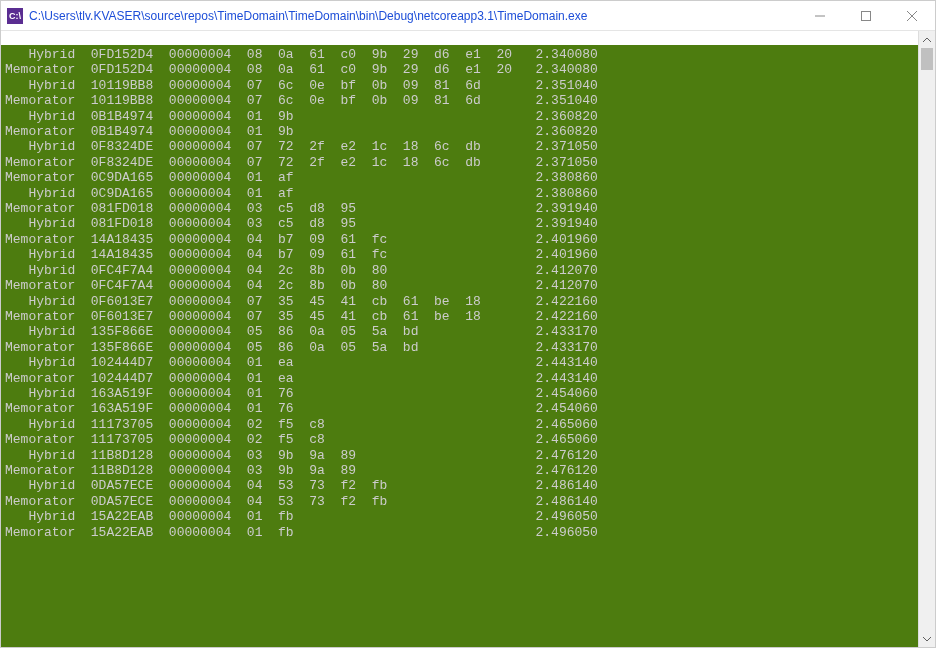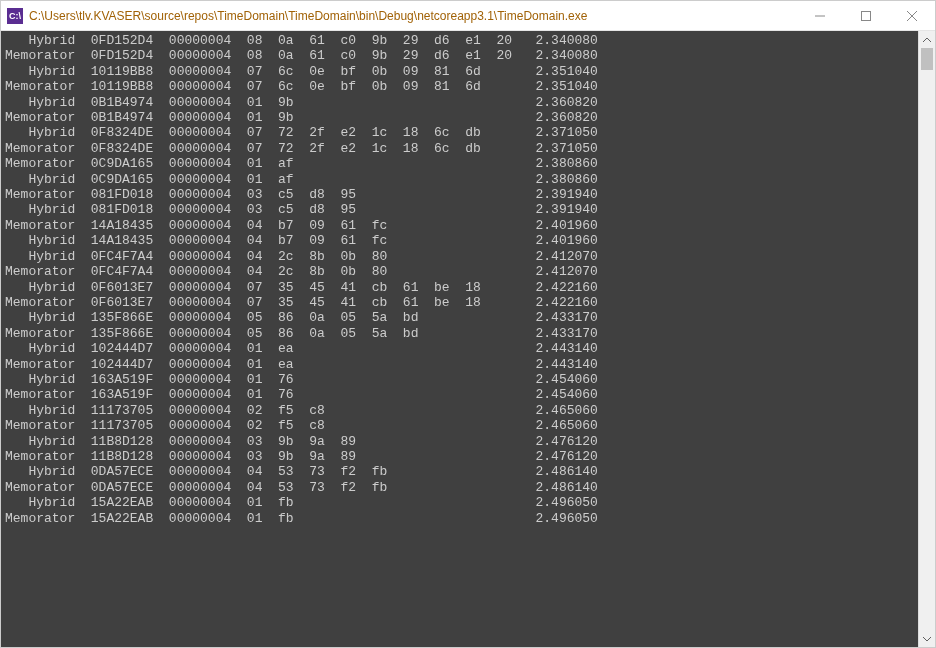--- a/index.html
+++ b/index.html
@@ -34,21 +34,21 @@
       color: #ffffff;
       font-size: 9px;
       font-weight: bold;
       display: flex;
       align-items: center;
       justify-content: center;
       margin-right: 6px;
     }
     .titlebar-title {
       font-size: 12px;
-      color: #a16207;
+      color: #1d4ed8;
       flex: 1;
       white-space: nowrap;
       overflow: hidden;
     }
     .titlebar-buttons {
       display: flex;
       height: 100%;
     }
     .titlebar-btn {
       width: 46px;
@@ -61,29 +61,30 @@
     }
     .titlebar-btn svg { width: 10px; height: 10px; }
     .console-body {
       position: relative;
       flex: 1;
       display: flex;
       overflow: hidden;
     }
     .console {
       flex: 1;
-      background: #404040;
+      background: #4d7c0f;
       color: #cccccc;
       font-family: Consolas, "Courier New", monospace;
       font-size: 13px;
       line-height: 15.4px;
       white-space: pre;
       padding-left: 4px;
       padding-top: 2px;
       overflow: hidden;
+      margin-top: 14px;
     }
     .scrollbar {
       width: 17px;
       background: #f0f0f0;
       display: flex;
       flex-direction: column;
       border-left: 1px solid #dddddd;
     }
     .scrollbar-arrow {
       height: 17px;

